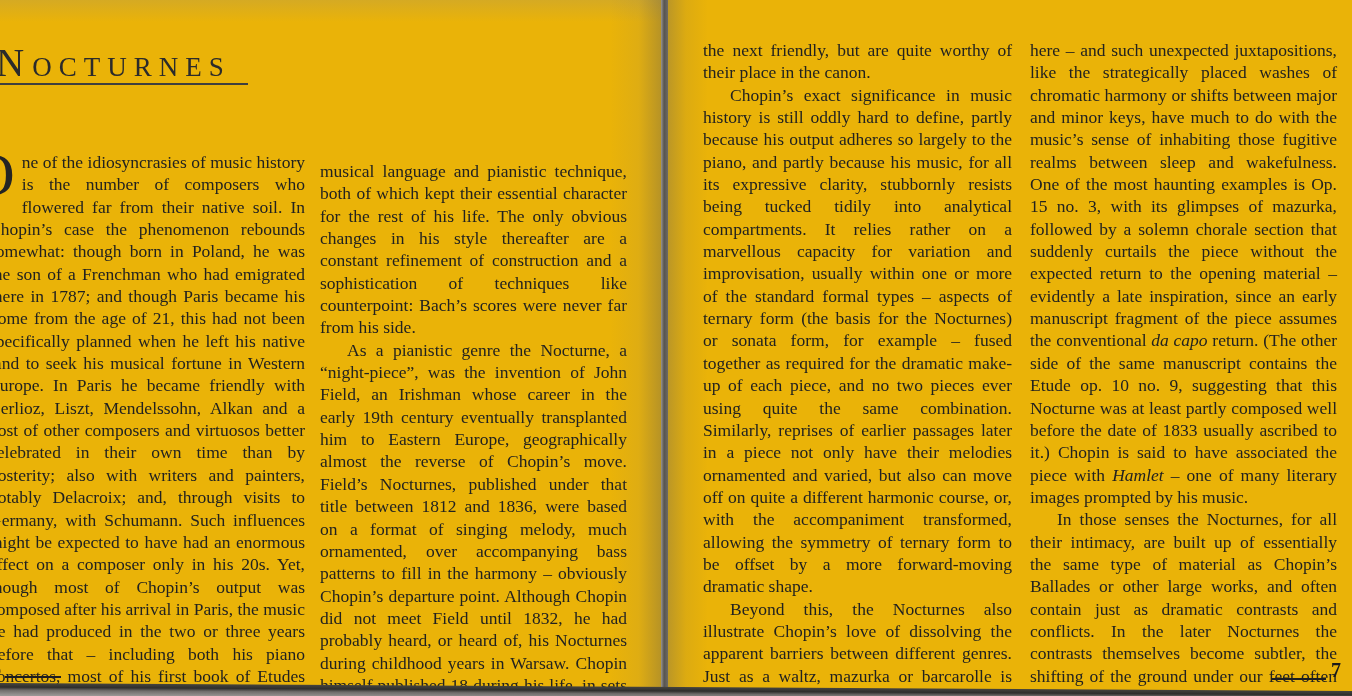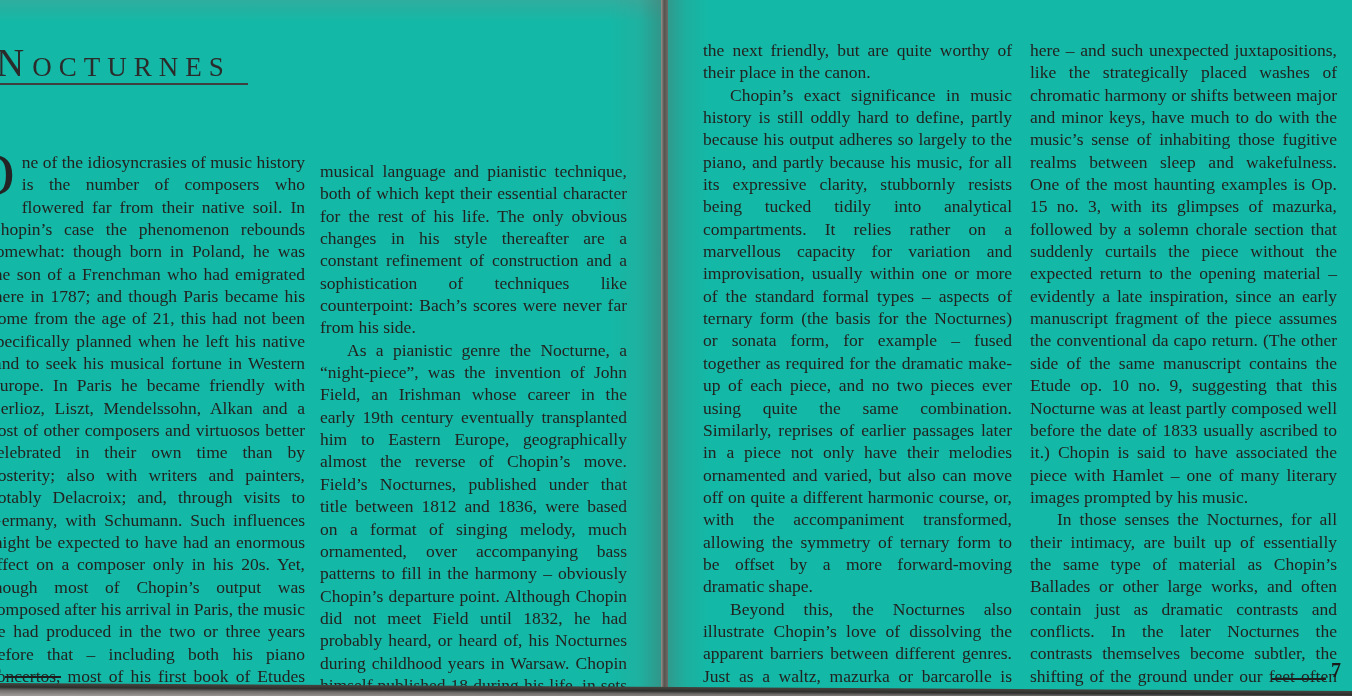--- a/index.html
+++ b/index.html
@@ -1,20 +1,20 @@
 <!DOCTYPE html>
 <html><head>
 <meta charset="utf-8">
 <style>
   html,body { margin:0; padding:0; background:#e8e8e6; }
   .scan {
     position:relative;
     width:1352px; height:696px;
     margin:0 auto;
-    background:#14b8a6;
+    background:#eab308;
     overflow:hidden;
     font-family:"Liberation Serif", serif;
     color:#262626;
   }
 
   
   .title-wrap {
     position:absolute; left:-4px; top:40px;
     white-space:nowrap; color:#2b2b2b;
   }
@@ -28,21 +28,21 @@
   
   .col {
     position:absolute;
     text-align:justify;
     font-size:17.5px;
     line-height:22.35px;
     color:#222220;
   }
   .col p { margin:0; padding:0; }
   .col p.indent { text-indent:27px;font-family:Liberation Serif, serif; }
-  .it { }
+  .it { font-style:italic; }
 
   .col-l1 { left:-11px;  top:151px; width:316px; }
   .col-l2 { left:320px;  top:160px; width:307px; }
   .col-r1 { left:703px;  top:39px;  width:309px; }
   .col-r2 { left:1030px; top:39px;  width:307px; }
 
   .dropcap {
     float:left;
     font-size:62px;
     line-height:45px;

